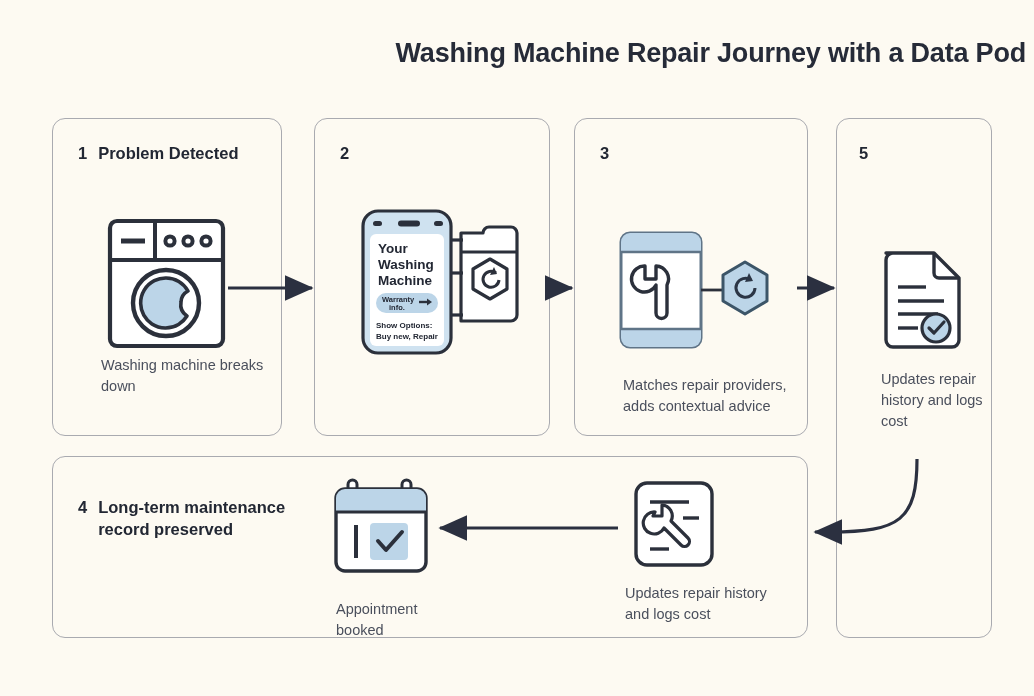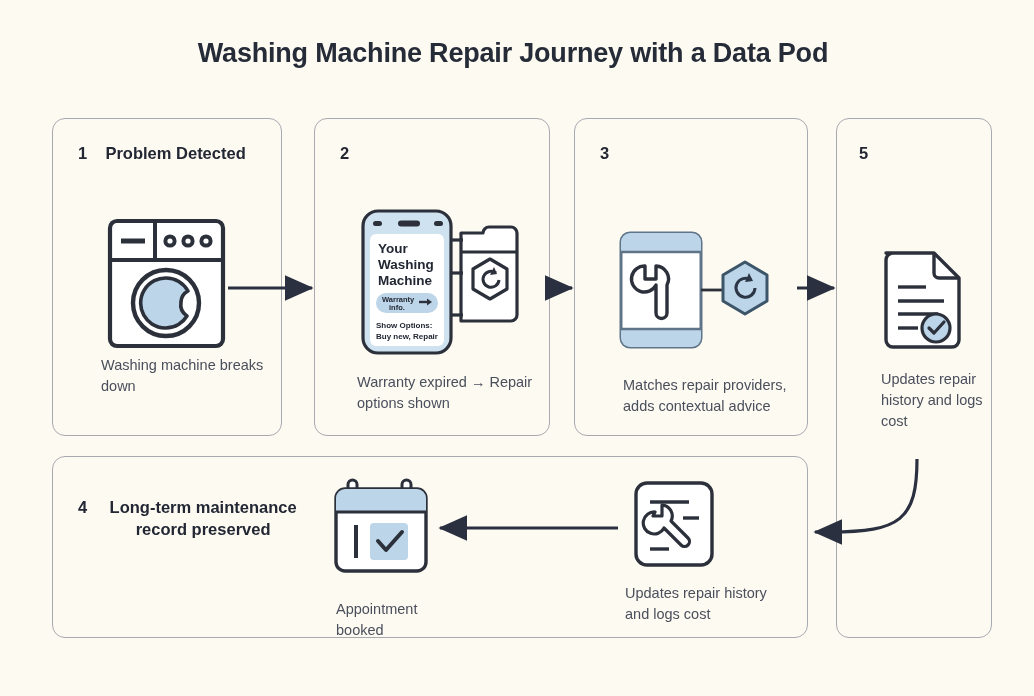--- a/index.html
+++ b/index.html
@@ -8,21 +8,21 @@
     background:#fdfaf2;
     font-family:"Liberation Sans", sans-serif;
     color:#2b303b;
     overflow:hidden;
     position:relative;
   }
   .stage{position:absolute;inset:0;}
 
   .page-title{
     position:absolute;left:0;top:38px;width:1026px;
-    text-align:center;
+    text-align:right;
     font-size:27px;font-weight:bold;letter-spacing:-0.2px;
     color:#262b38;
   }
 
   .card{
     position:absolute;
     background:#fdfaf2;
     border:1.4px solid #a9aab0;
     border-radius:13px;
     box-sizing:border-box;
@@ -31,21 +31,21 @@
   .card-head{
     position:absolute;
     display:flex;
     gap:11px;
     font-size:16.5px;
     font-weight:bold;
     line-height:1.33;
     color:#222733;
   }
   .card-num{flex:0 0 auto;}
-  .card-title{flex:1 1 auto;text-align:center;}
+  .card-title{flex:1 1 auto;}
 
   .card-caption{
     position:absolute;
     font-size:14.5px;
     line-height:1.45;
     color:#4a4f5c;
   }
 
   .icon-wrap{position:absolute;}
 
@@ -117,21 +117,20 @@
         <rect x="25" y="86" width="62" height="20" rx="10" fill="#bcd5e8"></rect>
         <text class="phone-txt" x="31" y="95" font-size="7.5" font-weight="bold">Warranty</text>
         <text class="phone-txt" x="38" y="103" font-size="7.5" font-weight="bold">info.</text>
         <path d="M68 95 h9" stroke="#2b303b" stroke-width="2.4"></path>
         <path d="M76 91.5 l5 3.5 l-5 3.5 z" fill="#2b303b"></path>
         <text class="phone-txt" x="25" y="121" font-size="8" font-weight="bold">Show Options:</text>
         <text class="phone-txt" x="25" y="132" font-size="8" font-weight="bold">Buy new, Repair</text>
       </svg>
     </div>
 
-    <div class="card-caption" style="left:42px;top:253px;width:185px;">Warranty expired → Repair options shown</div>
   </div>
 
   <div class="card" style="left:574px;top:118px;width:234px;height:318px;">
     <div class="card-head" style="left:25px;top:24px;width:195px;">
       <span class="card-num">3</span>
     </div>
 
     <div class="icon-wrap" style="left:40px;top:110px;">
       <svg width="165" height="122" viewBox="0 0 165 122">
         <rect x="6" y="4" width="80" height="114" rx="9" fill="#ffffff" stroke="#5f7487" stroke-width="3"></rect>

